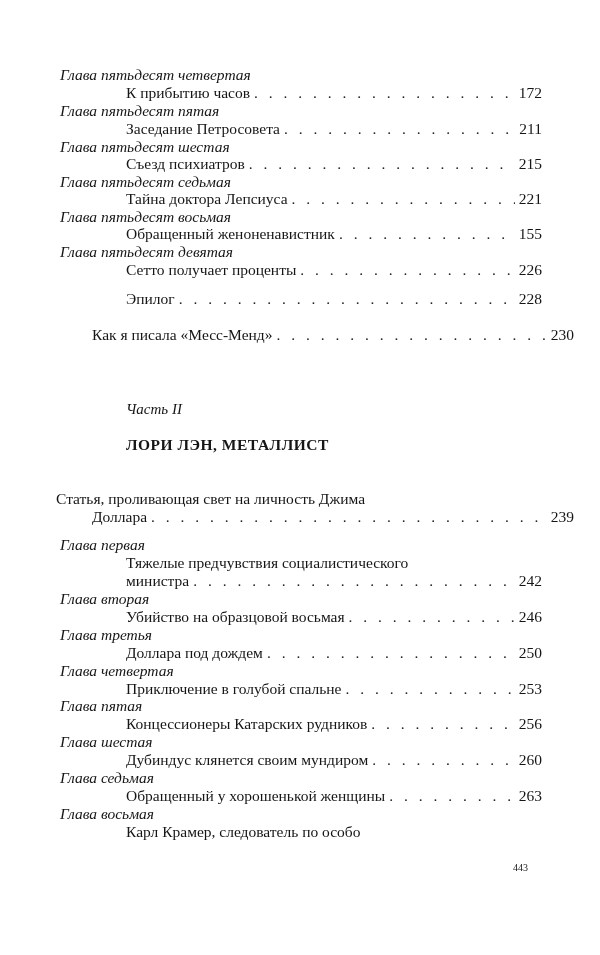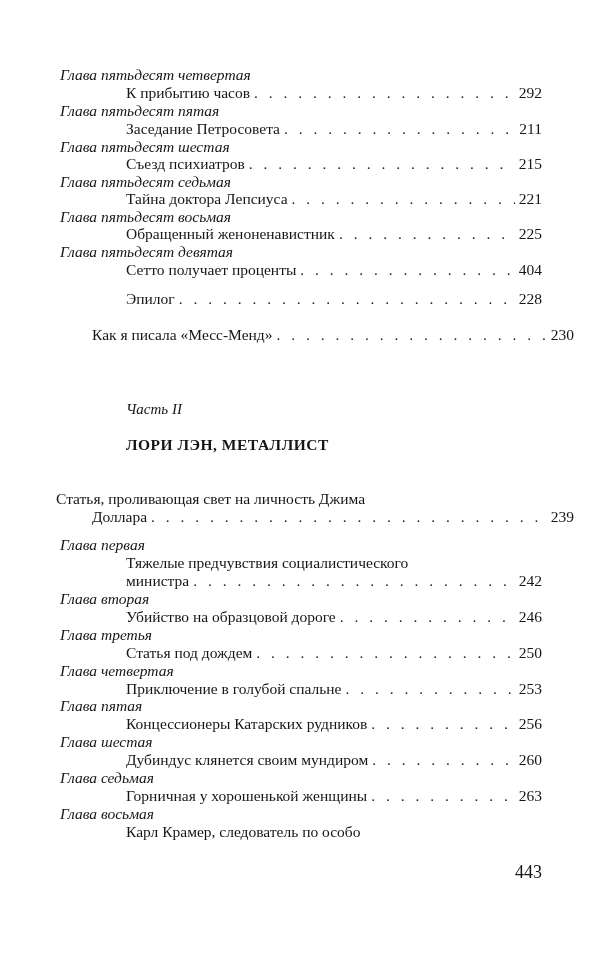--- a/index.html
+++ b/index.html
@@ -11,32 +11,32 @@
   .entry { left:126px; width:416px; display:flex; align-items:flex-end; }
   .entry.full { left:60px; width:482px;margin-left:32px; }
   .entry .t { flex:0 0 auto; }
   .entry .dots { flex:1 1 auto; overflow:hidden; margin:0 4px; letter-spacing:6px; color:#222; }
   .entry .dots::before { content:". . . . . . . . . . . . . . . . . . . . . . . . . . . . . . . . . . . . . . . . . . . . . . . ."; letter-spacing:2px; word-spacing:3px; }
   .entry .p { flex:0 0 auto; text-align:right; }
   .plain { left:56px; width:482px; }
   .plain.ind { left:126px; width:416px; }
   .part { left:126px; font-style:italic; font-size:15px; }
   .ptitle { left:126px; font-weight:bold; font-size:15.5px; letter-spacing:0.5px; }
-  .folio { position:absolute; right:58px; top:862px; font-size:18px; }
+  .folio { position:absolute; right:72px; top:862px; font-size:10px; }
 </style>
 </head>
 <body>
 
 <div class="page">
 
   <div class="line chap" style="top:66px">Глава пятьдесят четвертая</div>
   <div class="line entry" style="top:84px">
     <span class="t">К прибытию часов</span>
       <span class="dots"></span>
-      <span class="p">292</span>
+      <span class="p">172</span>
   </div>
 
   <div class="line chap" style="top:102px">Глава пятьдесят пятая</div>
   <div class="line entry" style="top:120px">
     <span class="t">Заседание Петросовета</span>
       <span class="dots"></span>
       <span class="p">211</span>
   </div>
 
   <div class="line chap" style="top:138px">Глава пятьдесят шестая</div>
@@ -50,28 +50,28 @@
   <div class="line entry" style="top:190px">
     <span class="t">Тайна доктора Лепсиуса</span>
       <span class="dots"></span>
       <span class="p">221</span>
   </div>
 
   <div class="line chap" style="top:208px">Глава пятьдесят восьмая</div>
   <div class="line entry" style="top:225px">
     <span class="t">Обращенный женоненавистник</span>
       <span class="dots"></span>
-      <span class="p">225</span>
+      <span class="p">155</span>
   </div>
 
   <div class="line chap" style="top:243px">Глава пятьдесят девятая</div>
   <div class="line entry" style="top:261px">
     <span class="t">Сетто получает проценты</span>
       <span class="dots"></span>
-      <span class="p">404</span>
+      <span class="p">226</span>
   </div>
 
   <div class="line entry" style="top:290px">
     <span class="t">Эпилог</span>
       <span class="dots"></span>
       <span class="p">228</span>
   </div>
 
   <div class="line entry full" style="top:326px">
     <span class="t">Как я писала «Месс-Менд»</span>
@@ -92,28 +92,28 @@
   <div class="line chap" style="top:536px">Глава первая</div>
   <div class="line plain ind" style="top:554px">Тяжелые предчувствия социалистического</div>
   <div class="line entry" style="top:572px">
     <span class="t">министра</span>
       <span class="dots"></span>
       <span class="p">242</span>
   </div>
 
   <div class="line chap" style="top:590px">Глава вторая</div>
   <div class="line entry" style="top:608px">
-    <span class="t">Убийство на образцовой дороге</span>
+    <span class="t">Убийство на образцовой восьмая</span>
       <span class="dots"></span>
       <span class="p">246</span>
   </div>
 
   <div class="line chap" style="top:626px">Глава третья</div>
   <div class="line entry" style="top:644px">
-    <span class="t">Статья под дождем</span>
+    <span class="t">Доллара под дождем</span>
       <span class="dots"></span>
       <span class="p">250</span>
   </div>
 
   <div class="line chap" style="top:662px">Глава четвертая</div>
   <div class="line entry" style="top:680px">
     <span class="t">Приключение в голубой спальне</span>
       <span class="dots"></span>
       <span class="p">253</span>
   </div>
@@ -127,21 +127,21 @@
 
   <div class="line chap" style="top:733px">Глава шестая</div>
   <div class="line entry" style="top:751px">
     <span class="t">Дубиндус клянется своим мундиром</span>
       <span class="dots"></span>
       <span class="p">260</span>
   </div>
 
   <div class="line chap" style="top:769px">Глава седьмая</div>
   <div class="line entry" style="top:787px">
-    <span class="t">Горничная у хорошенькой женщины</span>
+    <span class="t">Обращенный у хорошенькой женщины</span>
       <span class="dots"></span>
       <span class="p">263</span>
   </div>
 
   <div class="line chap" style="top:805px">Глава восьмая</div>
   <div class="line plain ind" style="top:823px">Карл Крамер, следователь по особо</div>
 
   <div class="folio">443</div>
 </div>
 

